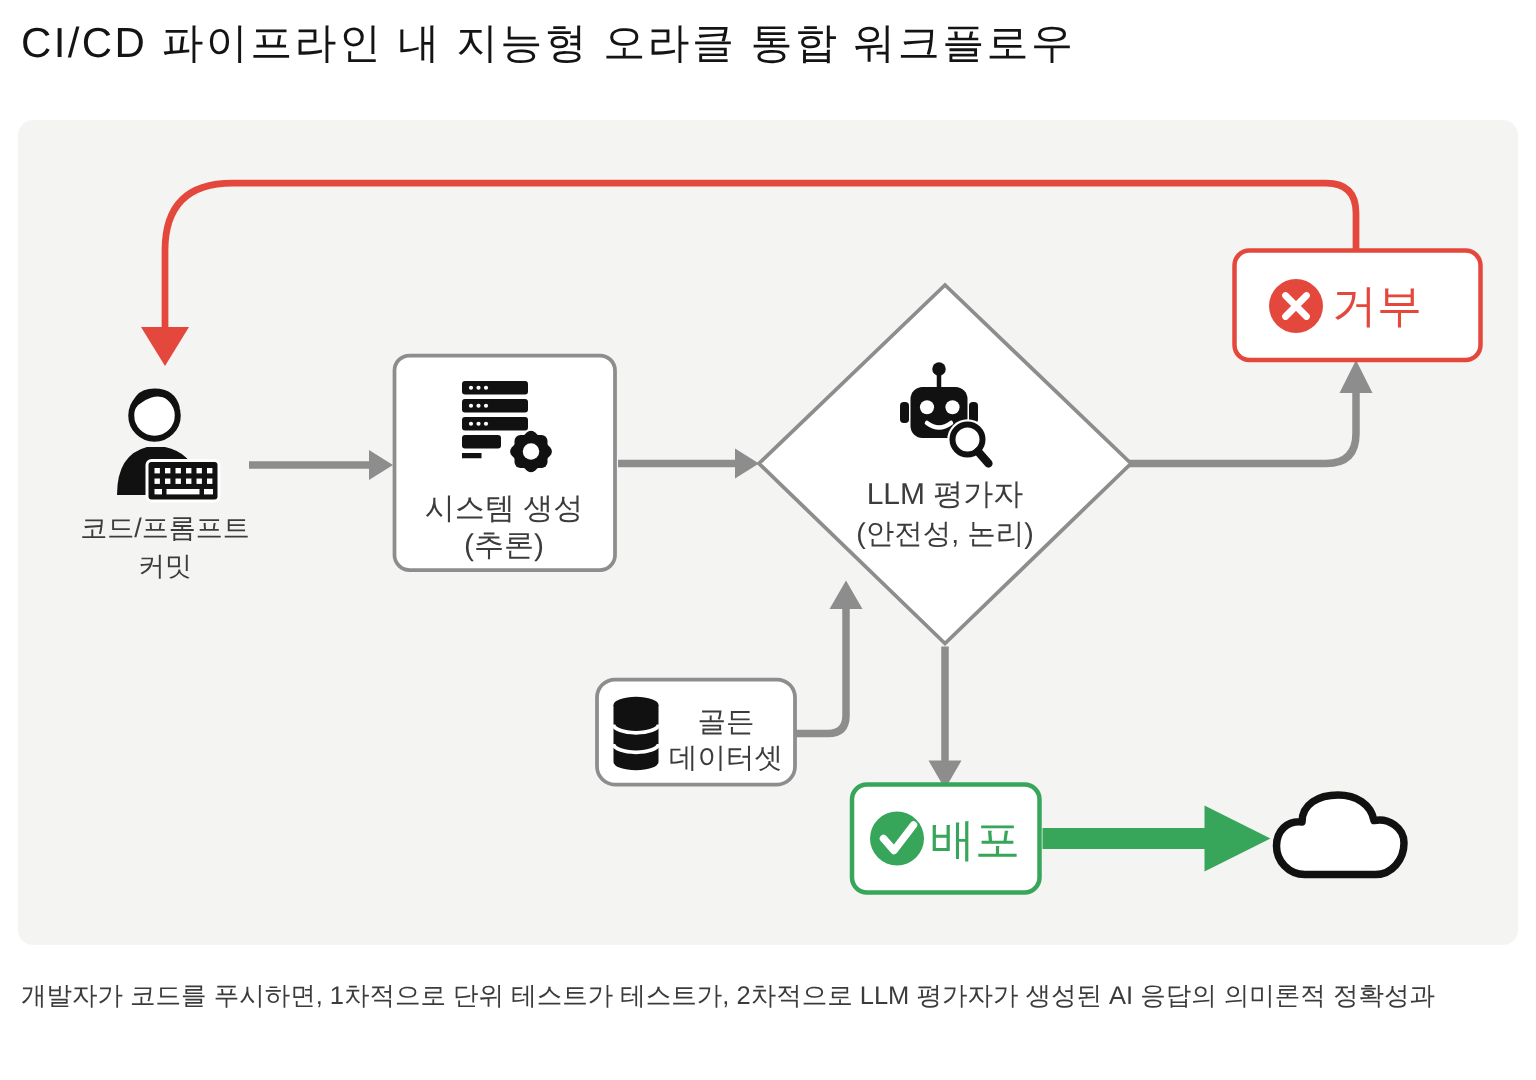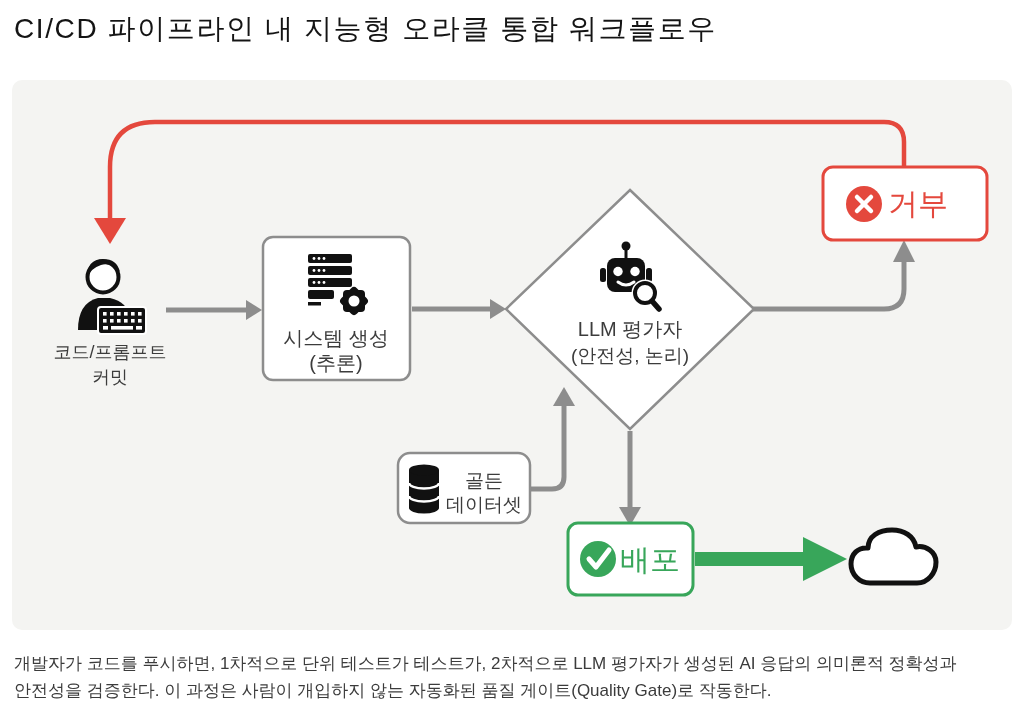--- a/index.html
+++ b/index.html
@@ -164,15 +164,14 @@
                C 868,536 879,530 892,530
                C 904,530 914,536 916,547
                C 926,545 936,552 936,562
                C 936,573 928,583 917,583
                Z" style="fill:#fff;stroke:#111;stroke-width:5;stroke-linejoin:round"></path>
     </g>
   </svg>
 
   <div id="caption">
     <div>개발자가 코드를 푸시하면, 1차적으로 단위 테스트가 테스트가, 2차적으로 LLM 평가자가 생성된 AI 응답의 의미론적 정확성과</div>
-    <div>안전성을 검증한다. 이 과정은 사람이 개입하지 않는 자동화된 품질 게이트(Quality Gate)로 작동한다.</div>
   </div>
 </div>
 
 </body></html>

